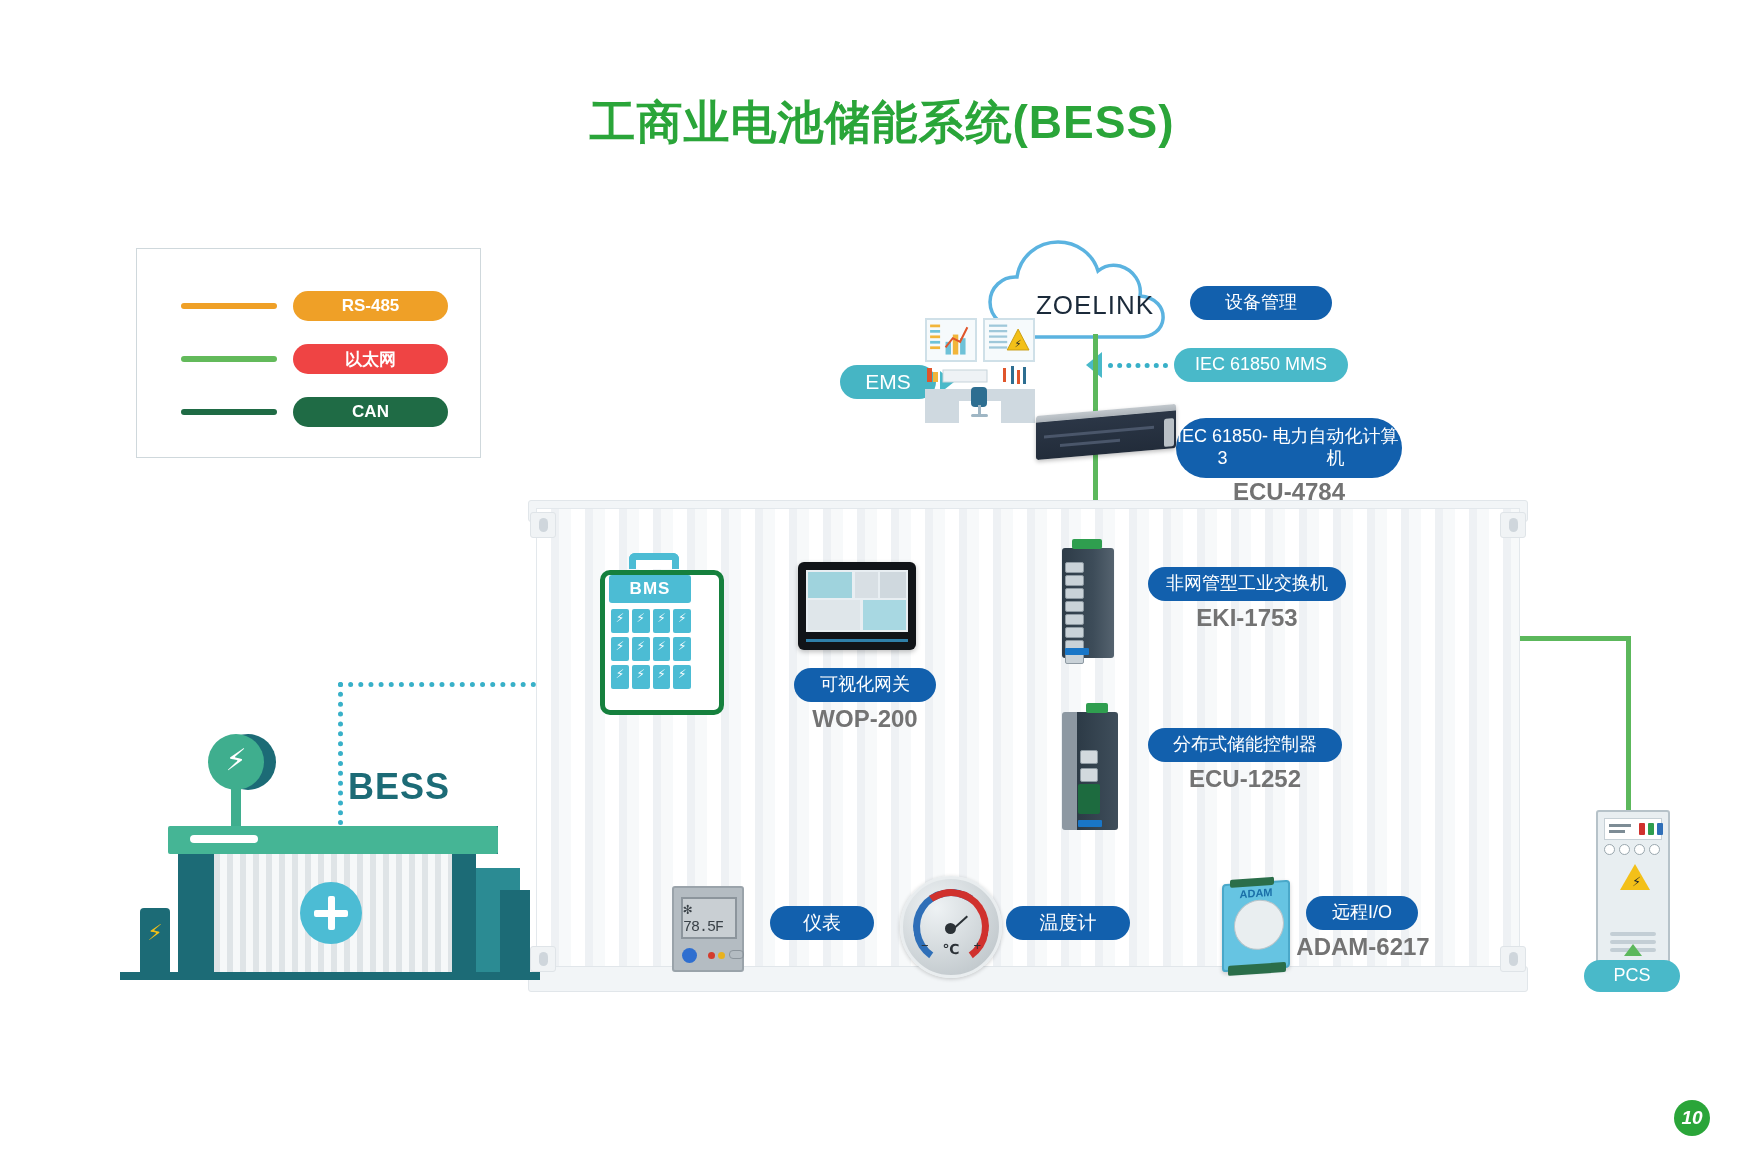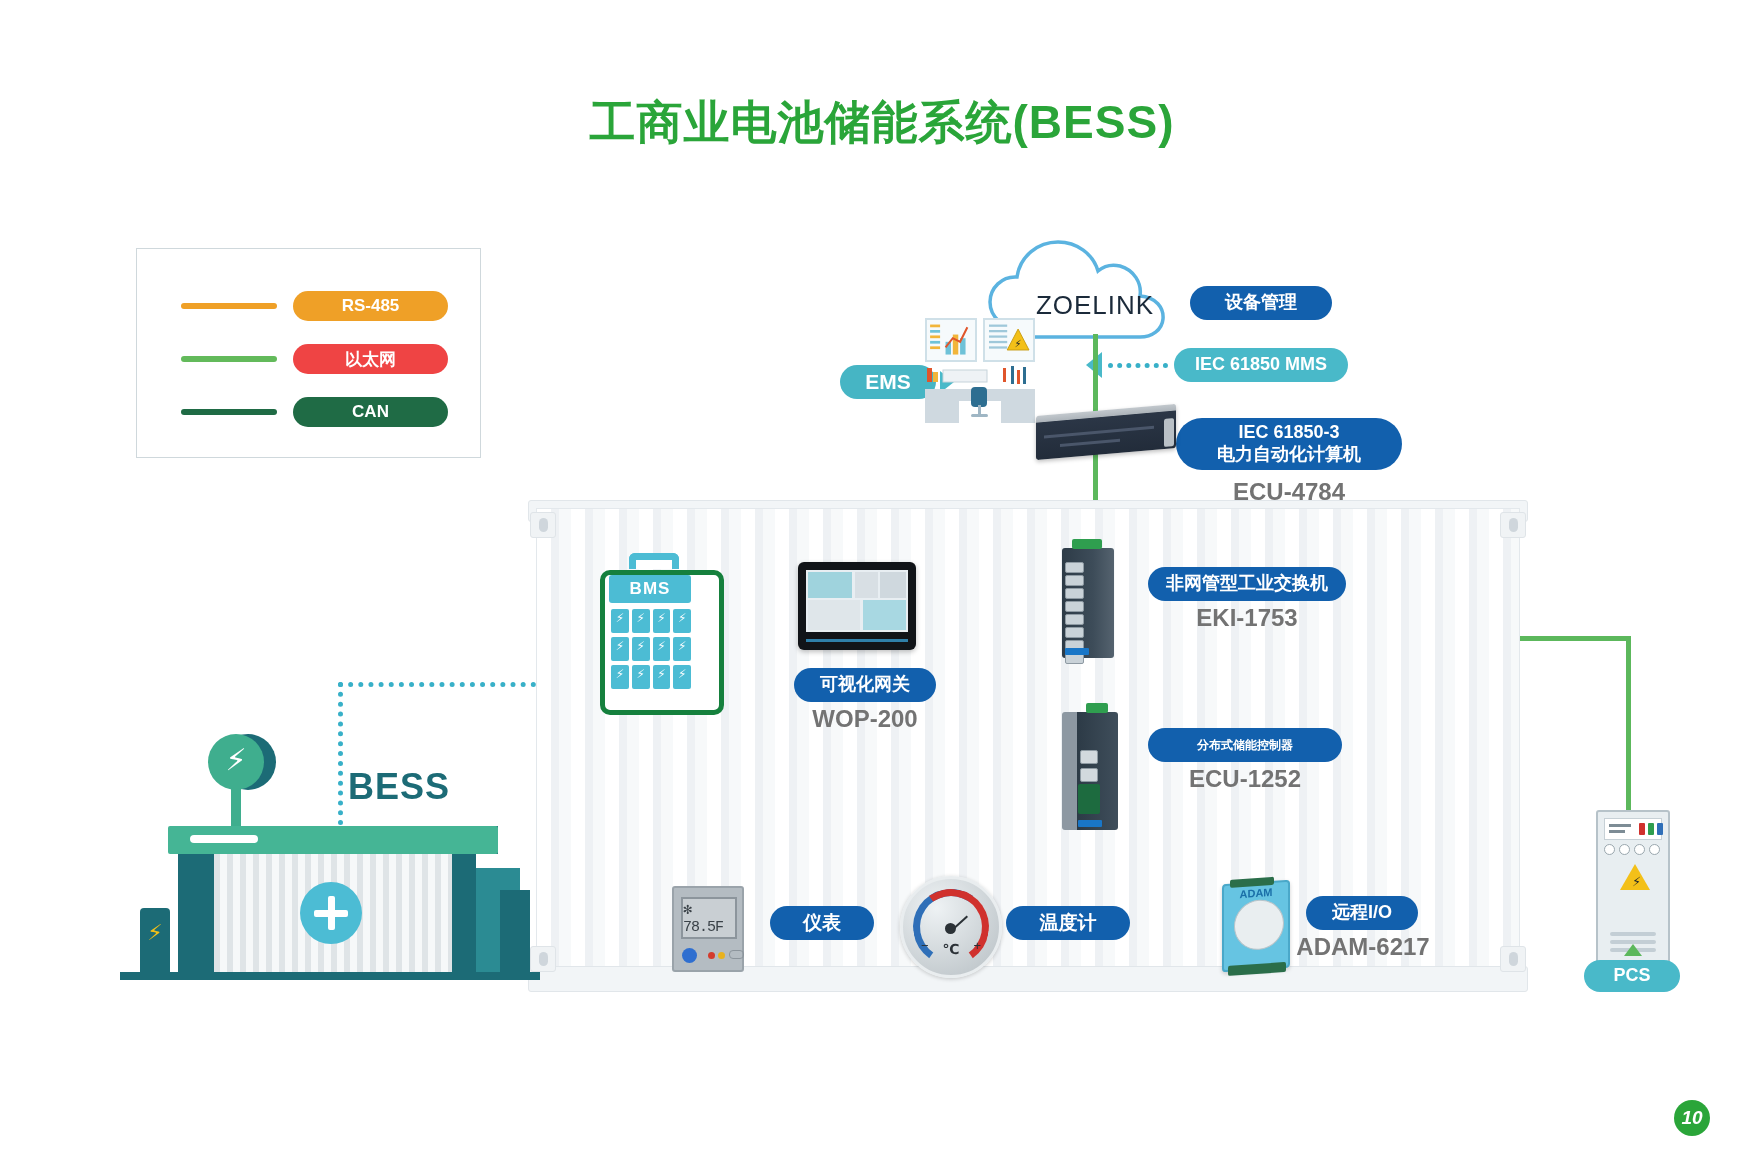--- a/index.html
+++ b/index.html
@@ -31,21 +31,21 @@
   
   #cloud{left:984px;top:234px;width:185px;height:108px;}
   #cloud-label{
     left:1035px;top:290px;width:120px;text-align:center;
     font-size:26px;letter-spacing:1px;color:#1b2a3a;font-weight:500;
   }
 
   
   .pill{
     border-radius:40px;display:flex;align-items:center;justify-content:center;
-    color:#ffffff;font-weight:bold;text-align:center;line-height:1.2;
+    color:#ffffff;font-weight:normal;text-align:center;line-height:1.2;
   }
   .pill.blue{background:#1260ad;}
   .pill.teal{background:#49b9c9;}
   .pill.teal-mid{background:#46b5c4;}
   .model{color:#737373;font-weight:bold;text-align:center;}
 
   
   .line-v{position:absolute;width:5px;background:#5cb85c;}
   .line-h{position:absolute;height:5px;background:#5cb85c;}
   .line-v.orange{background:#efa027;width:4px;}
@@ -269,21 +269,21 @@
 </svg>
 <div class="abs" id="cloud-label">ZOELINK</div>
 
 <div class="abs pill blue" style="left:1190px;top:286px;width:142px;height:34px;font-size:18px;">设备管理</div>
 
 <div class="abs pill teal" style="left:1174px;top:348px;width:174px;height:34px;font-size:18px;">IEC 61850 MMS</div>
 
 <div class="abs" style="left:1108px;top:363px;width:60px;height:4px;border-top:5px dotted #38b0c8;"></div>
 <div class="arrow-l" style="left:1086px;top:352px;"></div>
 
-<div class="abs pill blue" style="left:1176px;top:418px;width:226px;height:52px;font-size:18px;flex-direction:column;">
+<div class="abs pill blue" style="left:1176px;top:418px;width:226px;height:60px;font-size:18px;flex-direction:row;">
   <span>IEC 61850-3</span>
   <span>电力自动化计算机</span>
 </div>
 <div class="abs model" style="left:1176px;top:478px;width:226px;font-size:24px;">ECU-4784</div>
 
 <div class="abs pill teal-mid" style="left:840px;top:365px;width:96px;height:34px;font-size:21px;">EMS</div>
 <div class="arrow-r" style="left:940px;top:371px;border-left:14px solid #49b9c9;"></div>
 
 <div class="abs" id="ems-ill">
   <div class="scr" style="left:0;top:0;width:52px;height:44px;">
@@ -391,21 +391,21 @@
 <div class="abs pill blue" style="left:1148px;top:567px;width:198px;height:34px;font-size:18px;">非网管型工业交换机</div>
 <div class="abs model" style="left:1148px;top:604px;width:198px;font-size:24px;">EKI-1753</div>
 
 <div class="dev" id="ecu1252">
   <div class="tab"></div>
   <div class="rj" style="top:38px;"></div>
   <div class="rj" style="top:56px;"></div>
   <div class="term"></div>
   <div class="foot"></div>
 </div>
-<div class="abs pill blue" style="left:1148px;top:728px;width:194px;height:34px;font-size:12px;">分布式储能控制器</div>
+<div class="abs pill blue" style="left:1148px;top:728px;width:194px;height:34px;font-size:18px;">分布式储能控制器</div>
 <div class="abs model" style="left:1148px;top:765px;width:194px;font-size:24px;">ECU-1252</div>
 
 <div class="dev" id="wop">
   <div class="screen">
     <div class="sa"></div>
       <div class="sb"></div>
       <div class="sc"></div>
       <div class="sd"></div>
       <div class="se"></div>
   </div>

